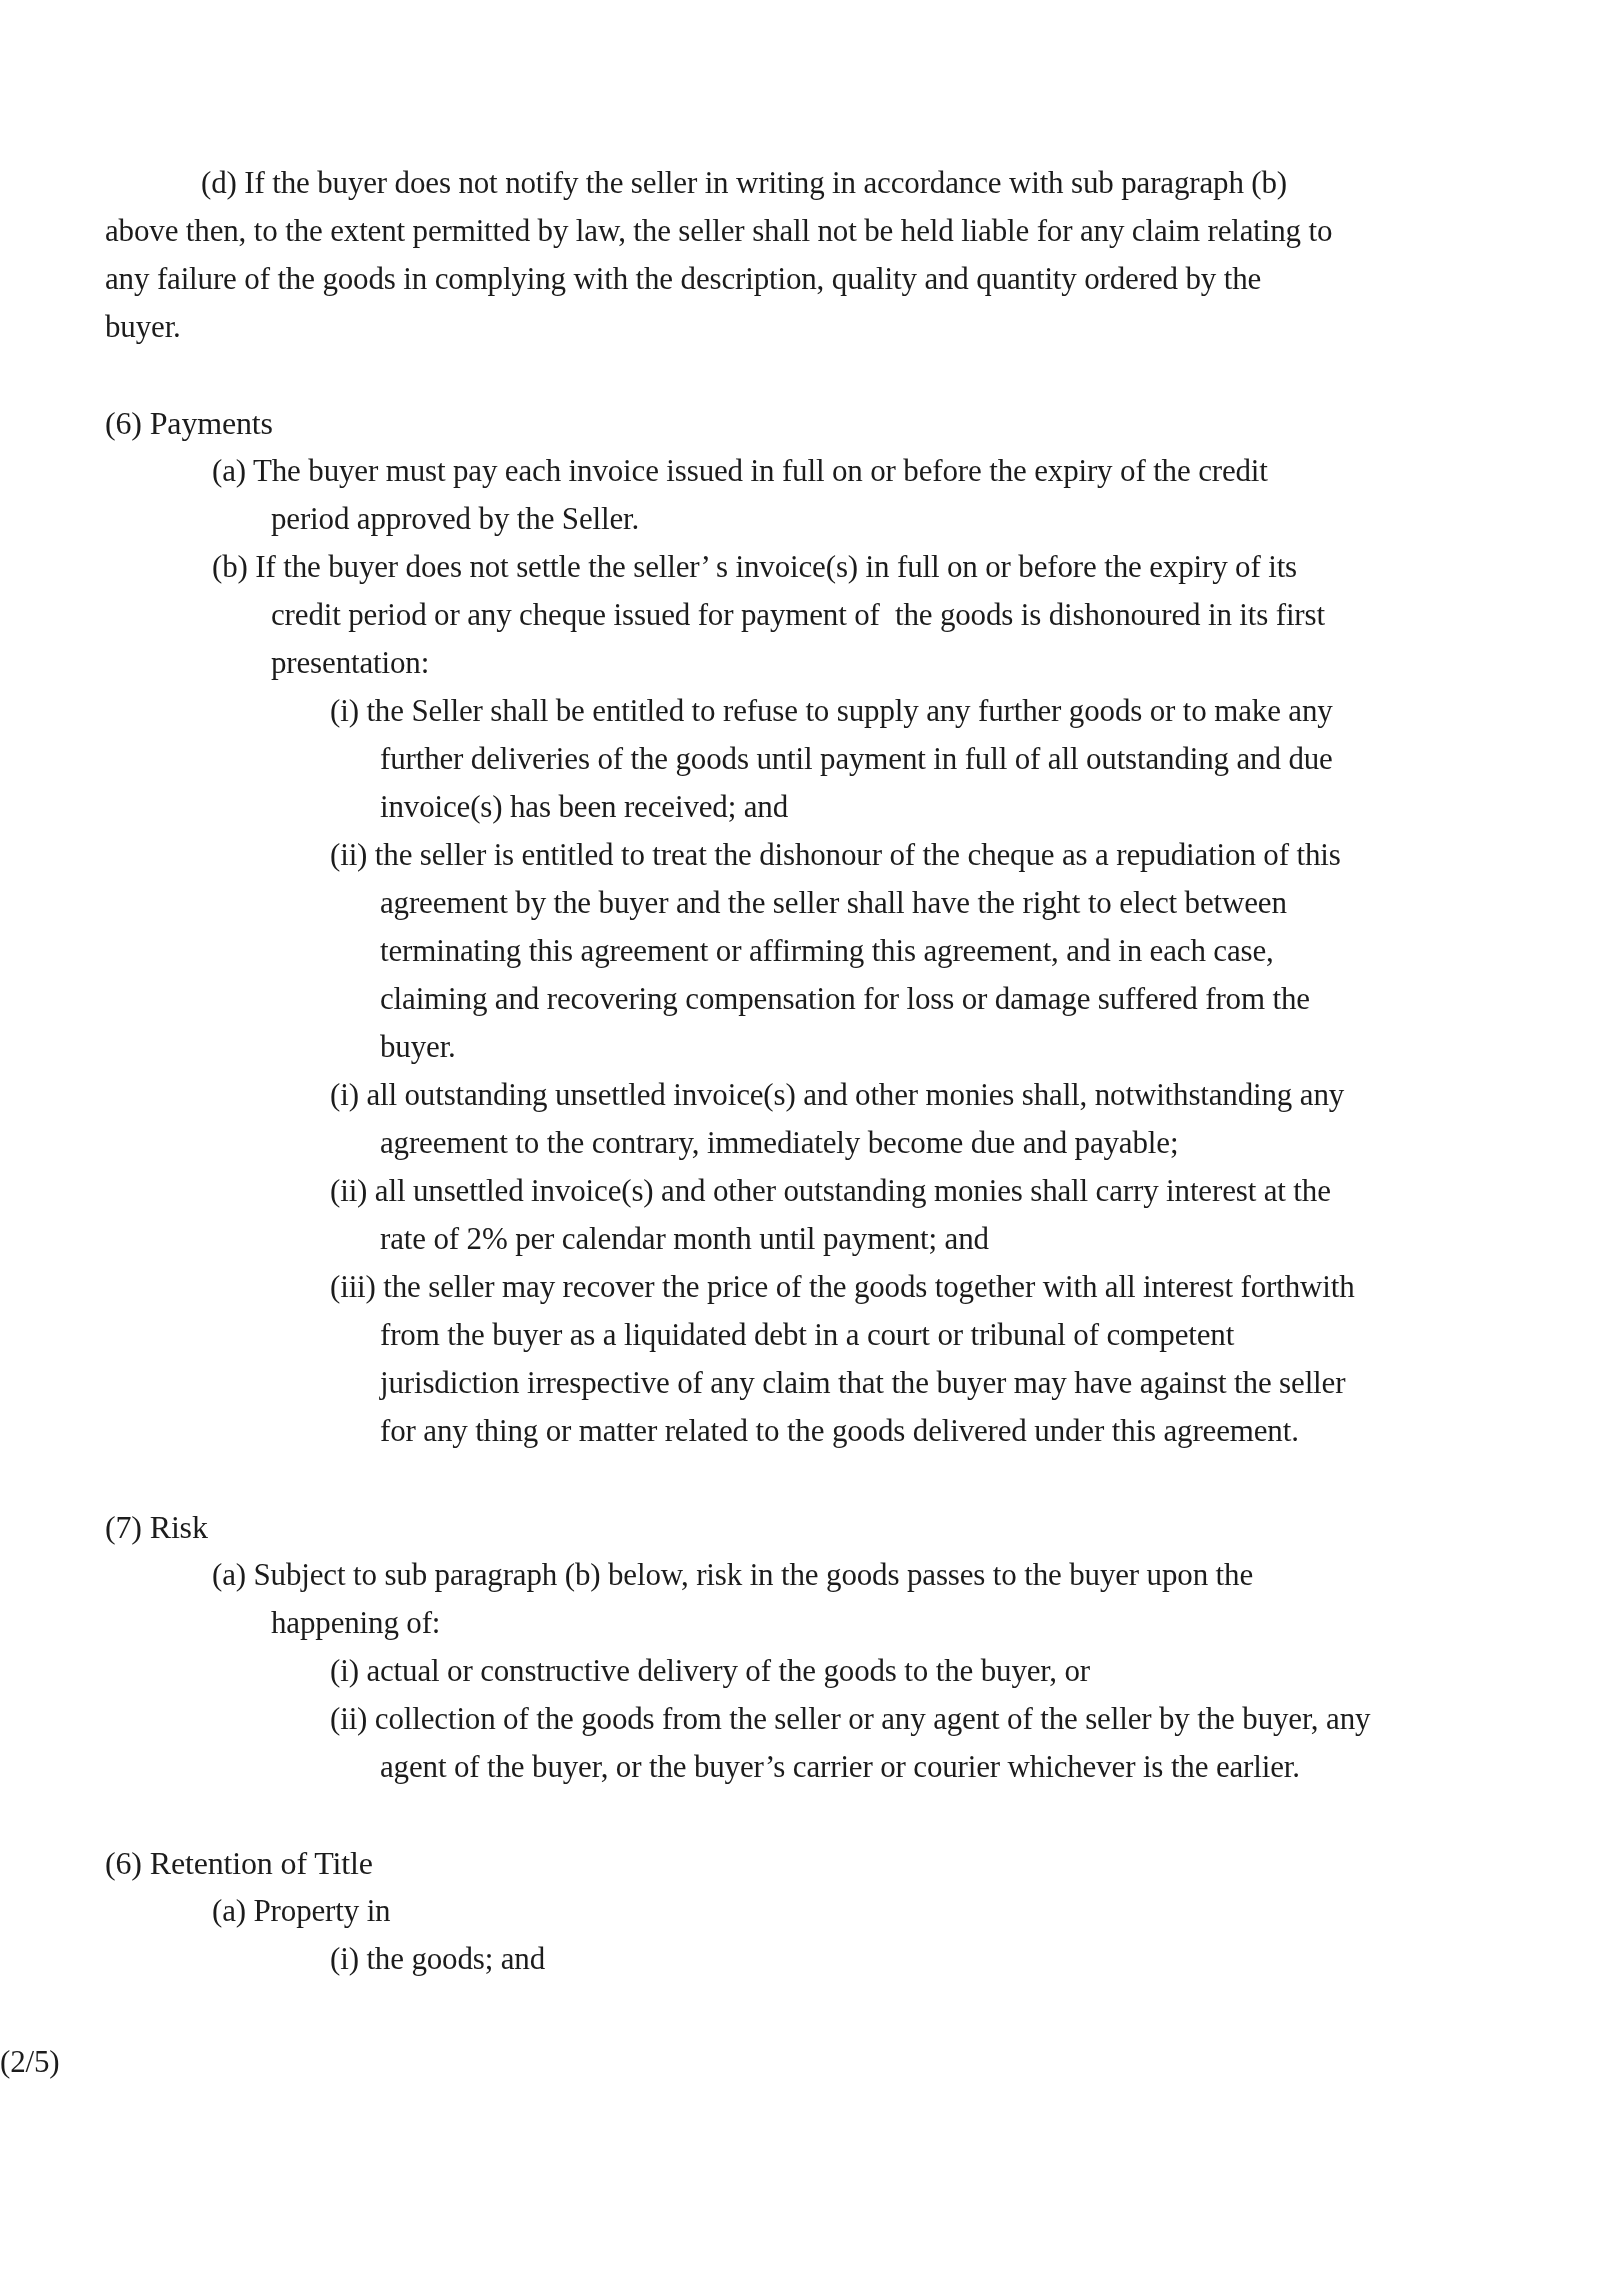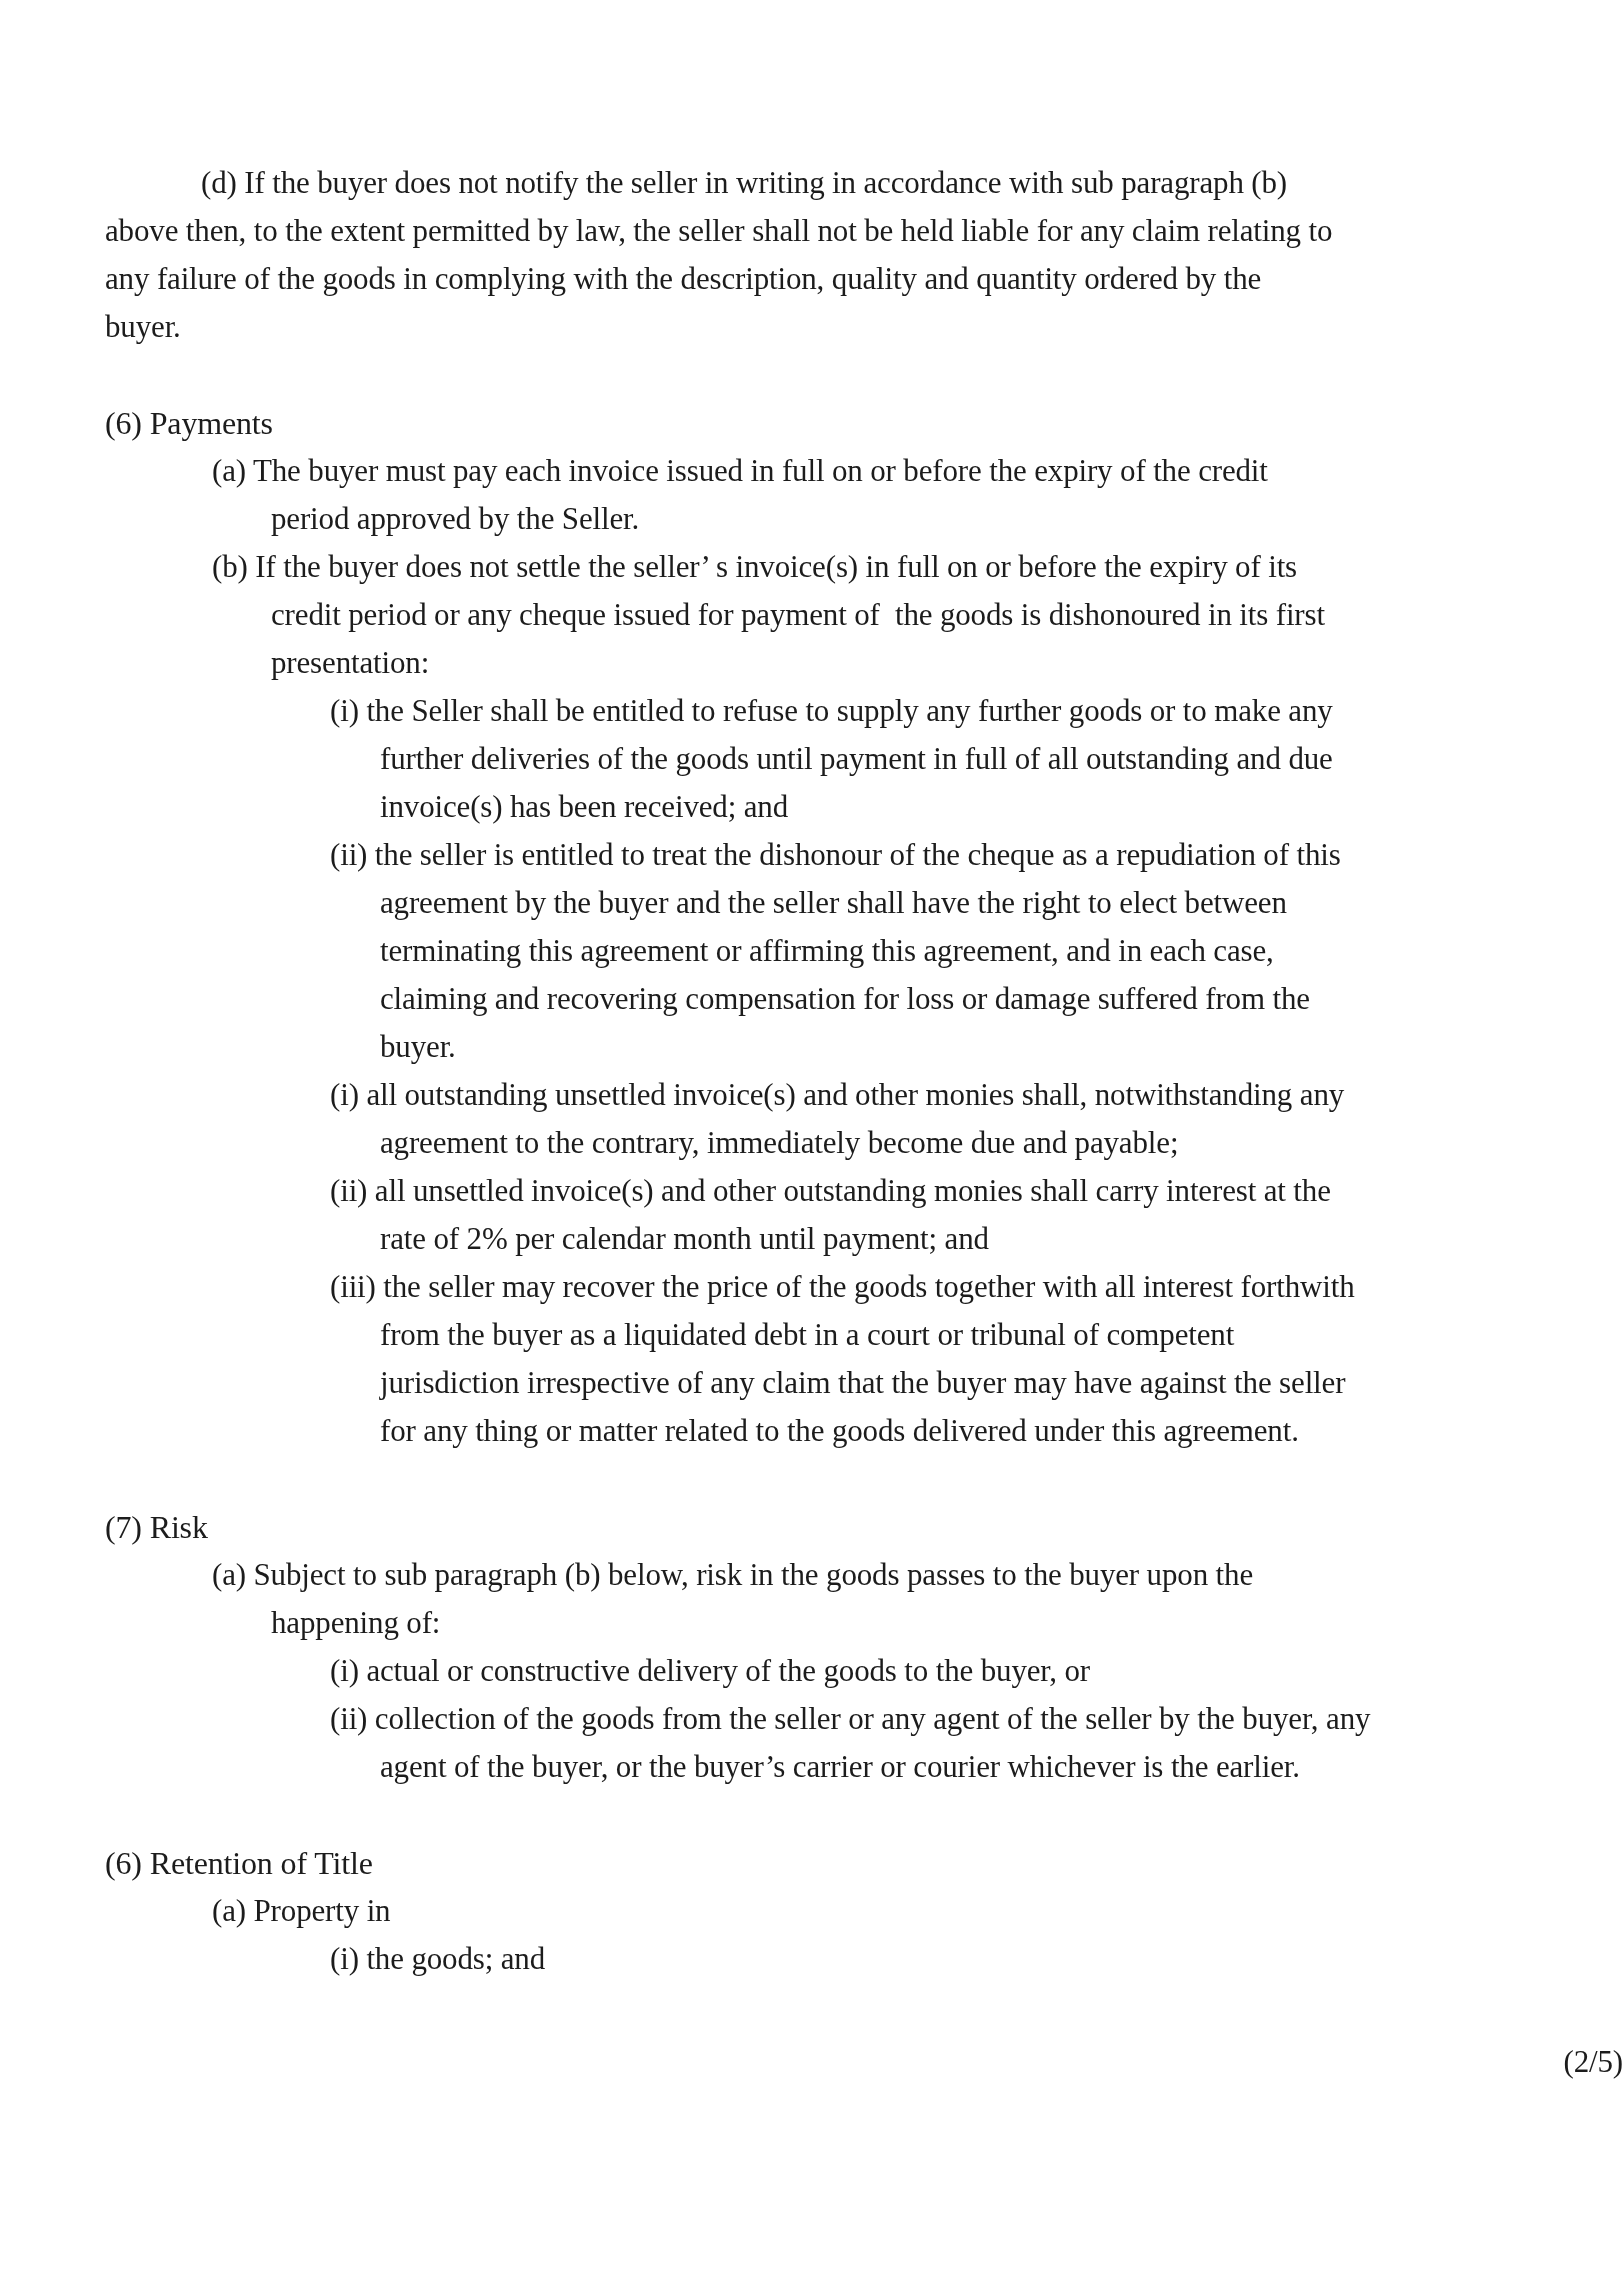--- a/index.html
+++ b/index.html
@@ -7,21 +7,21 @@
     padding: 0;
     width: 1623px;
     height: 2295px;
     overflow: hidden;
     background: #ffffff;
   }
   .page {
     box-sizing: border-box;
     width: 1623px;
     height: 2295px;
-    padding: 159px 58px 0 105px;
+    padding: 159px 76px 0 105px;
     background: #ffffff;
     font-family: "Liberation Serif", "DejaVu Serif", serif;
     font-size: 31px;
     line-height: 48px;
     color: #1c1c1c;
     letter-spacing: -0.005em;
   }
   p, h2 { margin: 0; padding: 0; font-weight: normal; }
   .para, .item, .heading { white-space: pre-wrap; }
   
@@ -30,21 +30,21 @@
   .section { margin-top: 48px; }
   .heading { font-size: 32px; }
   
   .item.lvl1 { margin-left: 166px; text-indent: -59px; }
   
   .item.lvl2 { margin-left: 275px; text-indent: -50px; }
   .footer {
     margin-top: 55px;
     margin-left: -105px;
     margin-right: -58px;
-    text-align: right;
+    text-align: left;
   }
 </style>
 </head>
 <body>
 
 <div class="page">
 
   <p class="para first-indent">(d) If the buyer does not notify the seller in writing in accordance with sub paragraph (b)
 above then, to the extent permitted by law, the seller shall not be held liable for any claim relating to
 any failure of the goods in complying with the description, quality and quantity ordered by the

